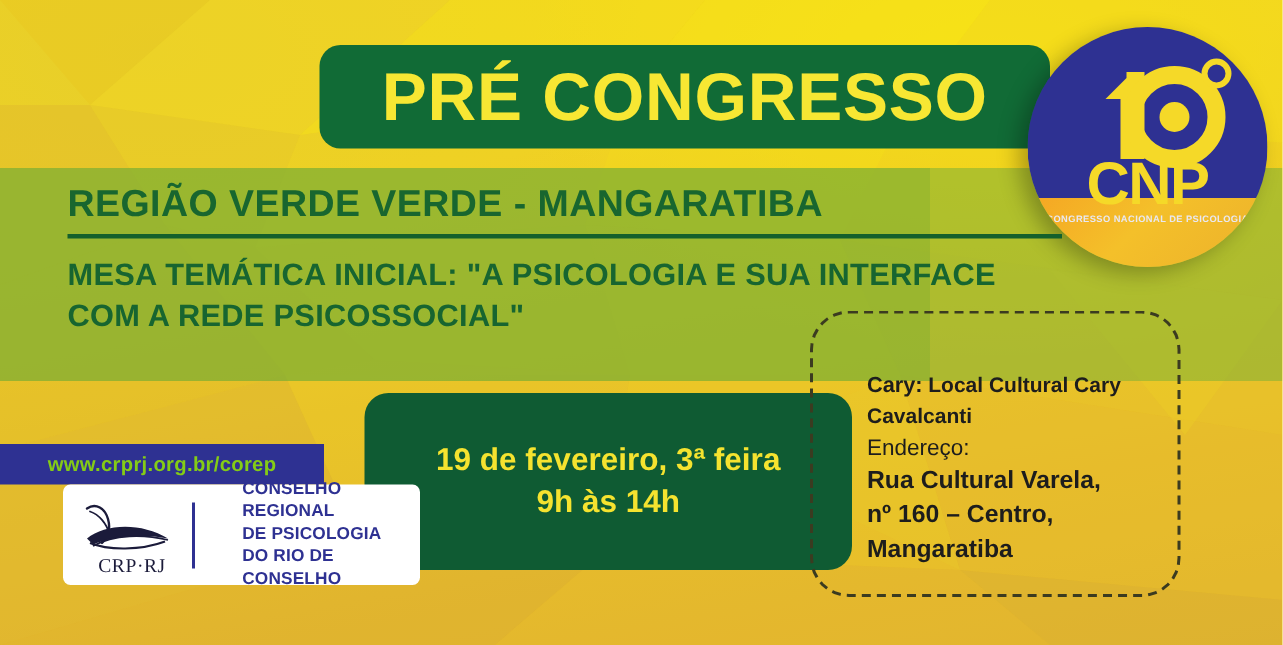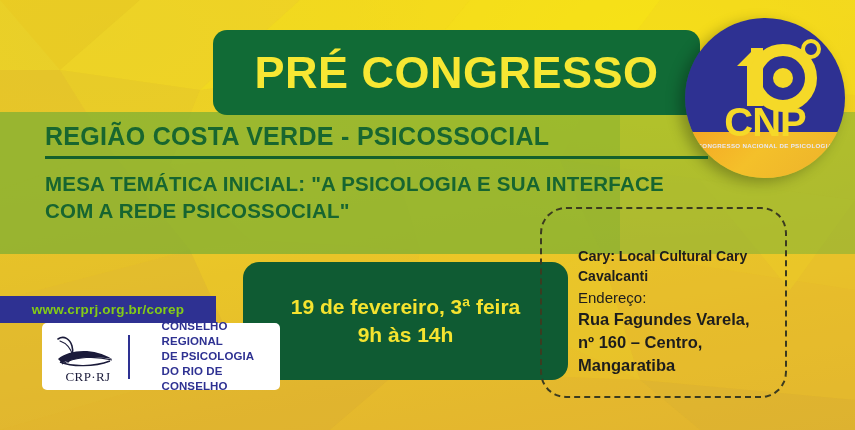--- a/index.html
+++ b/index.html
@@ -48,21 +48,21 @@
     height: 142px;
     background: rgba(110,170,50,0.30);
   }
 
   
   .title-bar {
     position: absolute;
     left: 213px;
     top: 30px;
     width: 487px;
-    height: 85px;
+    height: 69px;
     background: #116b36;
     border-radius: 14px;
     display: flex;
     align-items: center;
     justify-content: center;
   }
   .title-bar .title-text {
     color: #f7e733;
     font-size: 45px;
     font-weight: bold;
@@ -311,42 +311,42 @@
 
       <path d="M52 48 L66 34 L66 30 L78 30 L78 88 L62 88 L62 48 Z" fill="#f5d928"></path>
       <circle cx="98" cy="60" r="28" fill="none" stroke="#f5d928" stroke-width="12"></circle>
       <circle cx="98" cy="60" r="10" fill="#f5d928"></circle>
       <circle cx="126" cy="31" r="8" fill="none" stroke="#f5d928" stroke-width="4"></circle>
       <text x="80" y="118" font-family="Liberation Sans, sans-serif" font-size="40" font-weight="bold" fill="#f5d928" text-anchor="middle" letter-spacing="-1">CNP</text>
       <text x="80" y="130" font-family="Liberation Sans, sans-serif" font-size="6.2" font-weight="bold" fill="#e8e8f2" text-anchor="middle" letter-spacing="0.3">CONGRESSO NACIONAL DE PSICOLOGIA</text>
     </svg>
   </div>
 
-  <div class="region-line">REGIÃO COSTA VERDE - PSICOSSOCIAL</div>
+  <div class="region-line">REGIÃO VERDE VERDE - MANGARATIBA</div>
   <div class="rule"></div>
 
   <div class="theme">
     <div>MESA TEMÁTICA INICIAL: "A PSICOLOGIA E SUA INTERFACE</div>
     <div>COM A REDE PSICOSSOCIAL"</div>
   </div>
 
   <div class="date-box">
     <div class="dline">19 de fevereiro, 3ª feira</div>
     <div class="dline">9h às 14h</div>
   </div>
 
   <div class="info-box"></div>
   <div class="info-content">
     <span class="info-row-local">
       <span class="info-local-label">Cary:</span>
       <span class="info-local-value">Local Cultural Cary</span>
     </span>
     <span class="info-local-value-2">Cavalcanti</span>
     <span class="info-end-label">Endereço:</span>
-    <span class="info-end-value">Rua Fagundes Varela,</span>
+    <span class="info-end-value">Rua Cultural Varela,</span>
     <span class="info-end-value">nº 160 – Centro,</span>
     <span class="info-end-value">Mangaratiba</span>
   </div>
 
   <div class="url-bar">
     <span>www.crprj.org.br/corep</span>
   </div>
 
   <div class="crp-panel">
     <div class="crp-mark">

